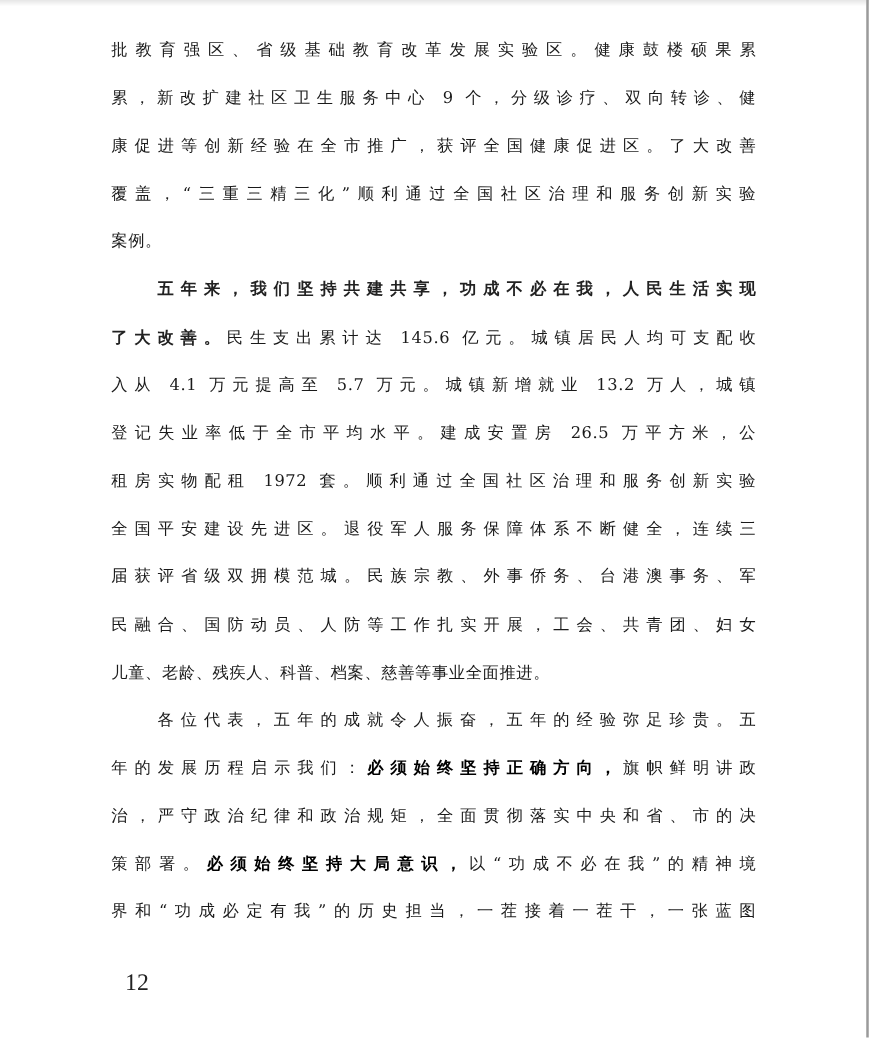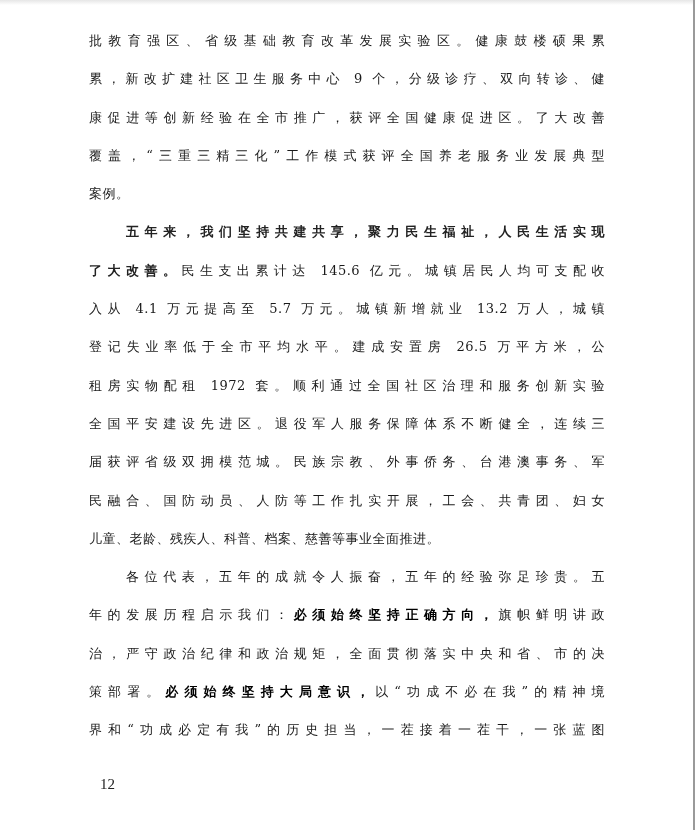--- a/index.html
+++ b/index.html
@@ -20,37 +20,37 @@
   .line {
     height: 38.3px; line-height: 38.3px; font-size: 13px; color: #1a1a1a;
     white-space: nowrap; text-align: justify; text-align-last: justify;
     letter-spacing: 0.5px;
   }
   .line.last { text-align-last: left; }
   .line.indent { padding-left: 37px; }
   .b { font-weight: bold; color: #000; }
   .k { font-weight: bold; color: #222; }
   .page-number {
-    position: absolute; left: 100px; top: 776px; font-size: 15px; color: #222;
+    position: absolute; left: 100px; top: 776px; font-size: 19px; color: #222;
     font-family: "Liberation Serif", serif;
   }
 </style>
 </head>
 <body>
 
 <div class="top-edge"></div>
 <div class="right-edge"></div>
 
 <div class="page" id="page">
     <div class="line"><span>批教育强区、省级基础教育改革发展实验区。健康鼓楼硕果累</span></div>
     <div class="line"><span>累，新改扩建社区卫生服务中心 9 个，分级诊疗、双向转诊、健</span></div>
     <div class="line"><span>康促进等创新经验在全市推广，获评全国健康促进区。了大改善</span></div>
-    <div class="line"><span>覆盖，“三重三精三化”工作模式获评全国养老服务业发展典型</span></div>
+    <div class="line"><span>覆盖，“三重三精三化”顺利通过全国社区治理和服务创新实验</span></div>
     <div class="line last"><span>案例。</span></div>
-    <div class="line indent"><span class="k">五年来，我们坚持共建共享，聚力民生福祉，人民生活实现</span></div>
+    <div class="line indent"><span class="k">五年来，我们坚持共建共享，功成不必在我，人民生活实现</span></div>
     <div class="line"><span class="k">了大改善。</span><span>民生支出累计达 145.6 亿元。城镇居民人均可支配收</span></div>
     <div class="line"><span>入从 4.1 万元提高至 5.7 万元。城镇新增就业 13.2 万人，城镇</span></div>
     <div class="line"><span>登记失业率低于全市平均水平。建成安置房 26.5 万平方米，公</span></div>
     <div class="line"><span>租房实物配租 1972 套。顺利通过全国社区治理和服务创新实验</span></div>
     <div class="line"><span>全国平安建设先进区。退役军人服务保障体系不断健全，连续三</span></div>
     <div class="line"><span>届获评省级双拥模范城。民族宗教、外事侨务、台港澳事务、军</span></div>
     <div class="line"><span>民融合、国防动员、人防等工作扎实开展，工会、共青团、妇女</span></div>
     <div class="line last"><span>儿童、老龄、残疾人、科普、档案、慈善等事业全面推进。</span></div>
     <div class="line indent"><span>各位代表，五年的成就令人振奋，五年的经验弥足珍贵。五</span></div>
     <div class="line"><span>年的发展历程启示我们：</span><span class="b">必须始终坚持正确方向，</span><span>旗帜鲜明讲政</span></div>

